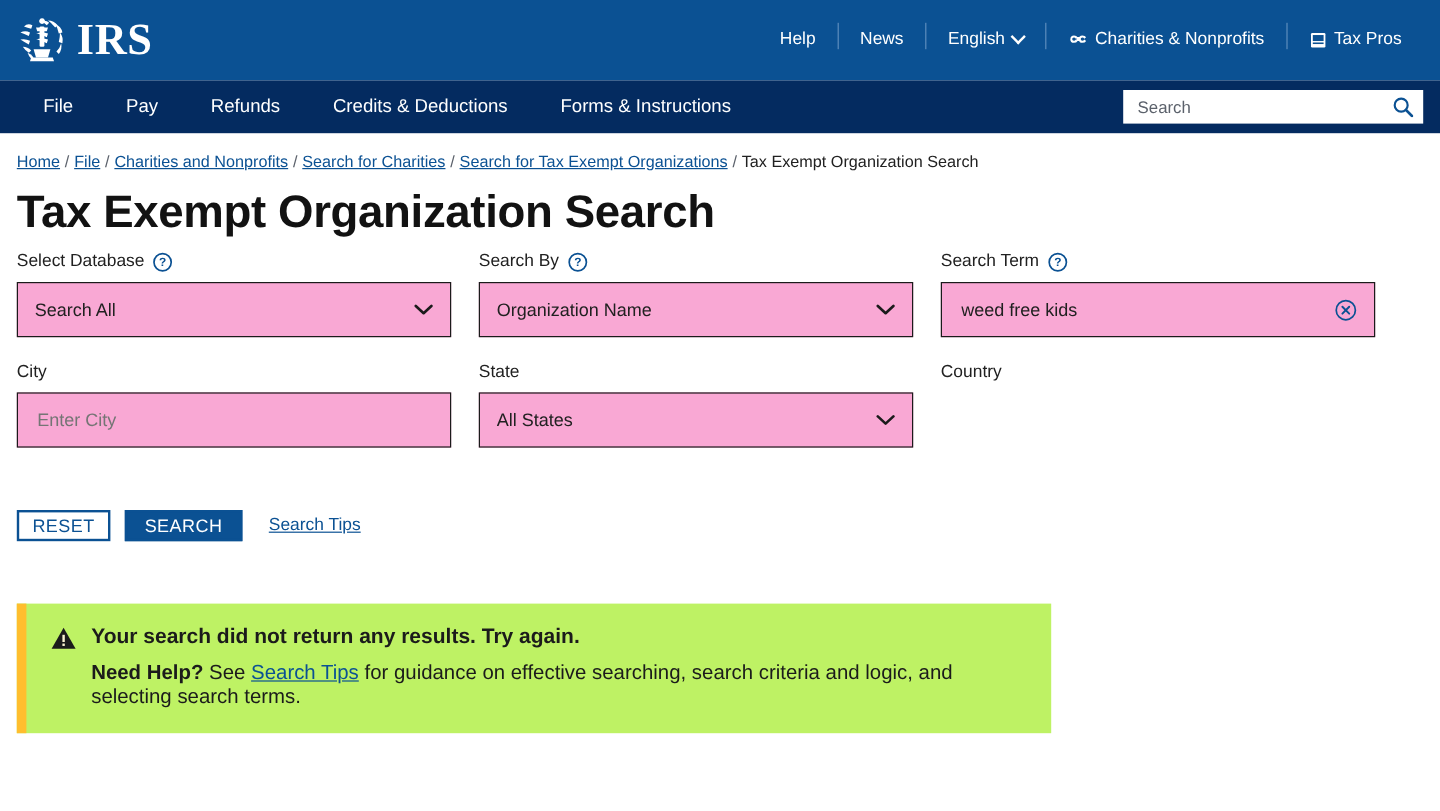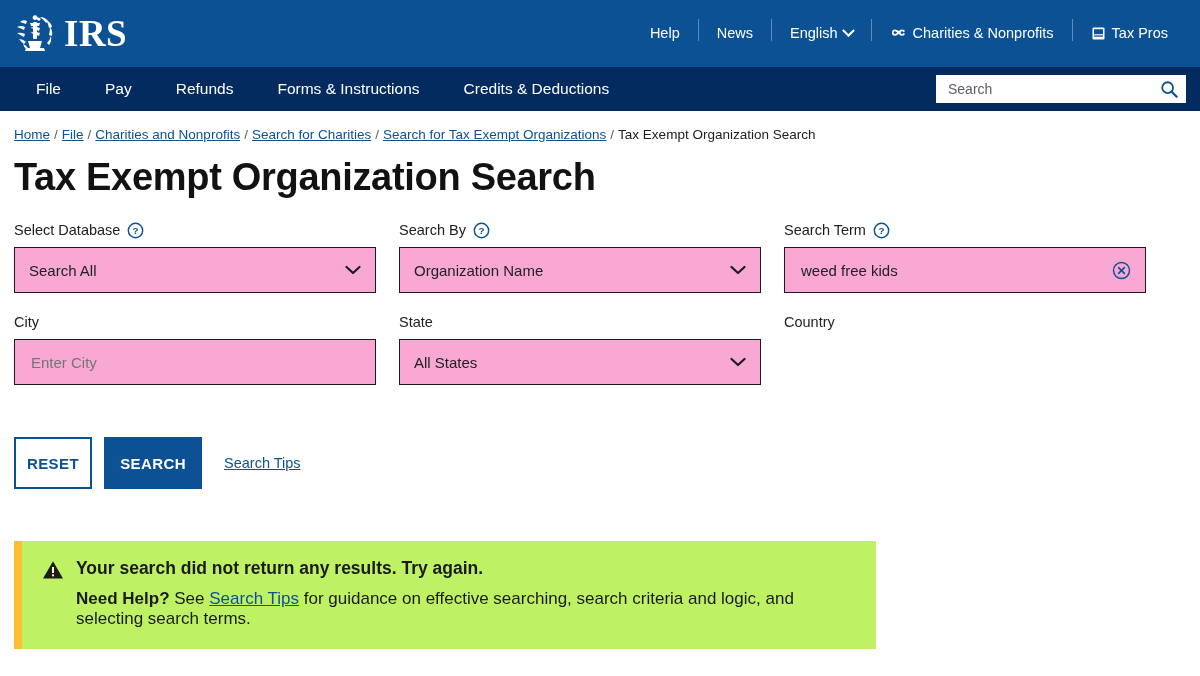--- a/index.html
+++ b/index.html
@@ -118,21 +118,21 @@
     font-weight: 700;
     color: #121212;
     margin: 14px 0 0 0;
     letter-spacing: -0.3px;
   }
 
   
   .form-grid {
     display: grid;
     grid-template-columns: 362px 23px 362px 23px 362px;
-    margin-top: 22px;
+    margin-top: 10px;
   }
   .field { grid-column: span 1; }
   .spacer { }
   .field-label {
     font-size: 14.5px;
     color: #212121;
     margin-bottom: 8px;
     display: flex;
     align-items: center;
     gap: 7px;
@@ -169,29 +169,28 @@
   .row2 { margin-top: 20px; }
 
   
   .actions {
     display: flex;
     align-items: center;
     margin-top: 52px;
     gap: 0;
   }
   .btn {
-    height: 52px;
+    height: 26px;
     font-size: 15px;
     letter-spacing: 0.4px;
     display: inline-flex;
     align-items: center;
     justify-content: center;
     cursor: pointer;
     font-family: "Liberation Sans", sans-serif;
-    font-weight: bold;
   }
   .btn-reset {
     width: 78px;
     background: #ffffff;
     color: #0b5193;
     border: 2px solid #0b5193;
     margin-right: 12px;
   }
   .btn-search {
     width: 98px;
@@ -295,22 +294,22 @@
       </svg>
       <span>Tax Pros</span>
     </a>
   </div>
 </div>
 
 <div class="mainnav">
   <a href="#"><span>File</span></a>
   <a href="#"><span>Pay</span></a>
   <a href="#"><span>Refunds</span></a>
+  <a href="#"><span>Credits &amp; Deductions</span></a>
   <a href="#"><span>Forms &amp; Instructions</span></a>
-  <a href="#"><span>Credits &amp; Deductions</span></a>
 
   <div class="navsearch">
     <input type="text" placeholder="Search" style="">
     <svg class="nav-mag" viewBox="0 0 20 20">
       <circle cx="8.5" cy="8.5" r="6" fill="none" stroke="#0b5193" stroke-width="2"></circle>
       <line x1="13" y1="13" x2="18.5" y2="18.5" stroke="#0b5193" stroke-width="2.4" stroke-linecap="round"></line>
     </svg>
   </div>
 </div>
 

